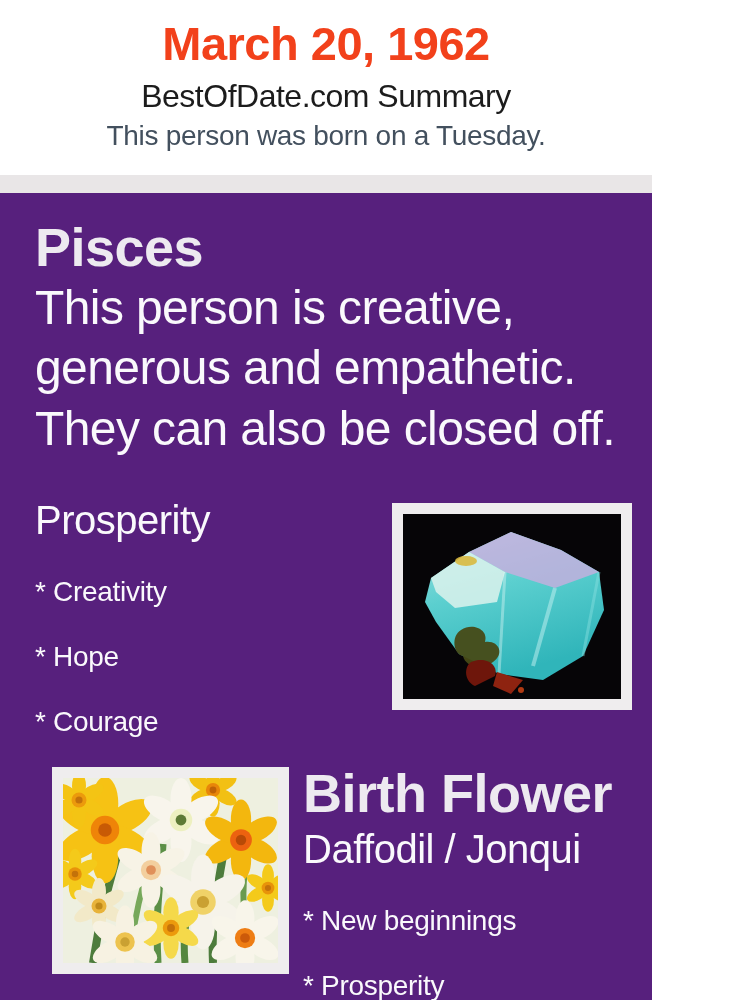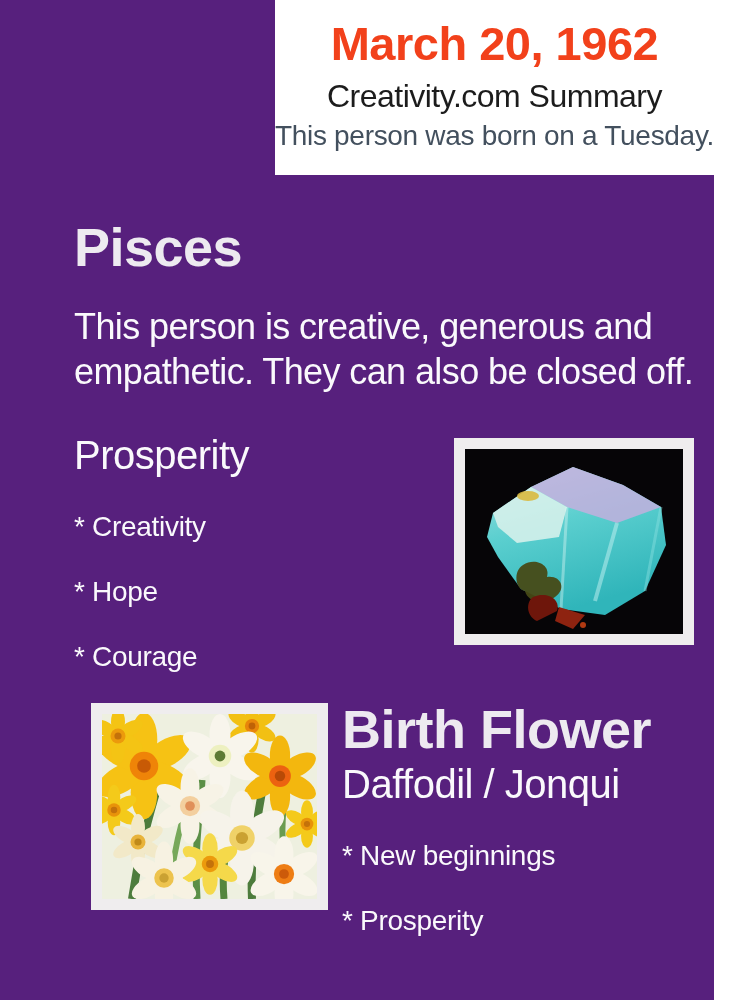--- a/index.html
+++ b/index.html
@@ -8,35 +8,35 @@
     --heading-offwhite:#edeaf0;
     --body-white:#faf9fc;
     --slate-text:#43505e;
     --near-black:#1c1c1c;
     --divider-gray:#e9e6e7;
     --frame-gray:#efedee;
   }
   *{box-sizing:border-box;margin:0;padding:0;}
   html,body{width:750px;height:1000px;}
   body{font-family:"Liberation Sans","DejaVu Sans",sans-serif;background:#fff;}
-  .page{width:714px;height:1000px;overflow:hidden;background:var(--purple-bg);display:flex;flex-direction:column;align-items:flex-end;}
+  .page{width:652px;height:1000px;overflow:hidden;background:var(--purple-bg);display:flex;flex-direction:column;}
 
   
   .header{background:#ffffff;height:175px;flex:0 0 auto;text-align:center;padding-top:18px;}
   .date-title{color:var(--accent-orange);font-size:47px;font-weight:700;line-height:1.12;letter-spacing:-0.5px;}
   .site-summary{color:var(--near-black);font-size:32px;font-weight:400;margin-top:7px;letter-spacing:-0.5px;}
   .born-day{color:var(--slate-text);font-size:28px;font-weight:400;margin-top:5px;letter-spacing:-0.3px;}
 
   .divider{height:18px;background:var(--divider-gray);flex:0 0 auto;}
 
   
   .main{flex:1 1 auto;color:var(--body-white);padding:0 20px 0 35px;}
   h2.sec{color:var(--heading-offwhite);font-size:54px;font-weight:700;line-height:1.05;letter-spacing:-0.5px;}
   .zodiac{margin-top:26px;}
-  .zodiac-desc{font-size:36px;font-weight:300;line-height:1.26;max-width:620px;margin-top:28px;color:var(--body-white);letter-spacing:-0.6px;}
+  .zodiac-desc{font-size:48px;font-weight:300;line-height:1.26;max-width:620px;margin-top:2px;color:var(--body-white);letter-spacing:-0.6px;}
 
   .row{display:flex;align-items:flex-start;}
   .birthstone-row{margin-top:34px;justify-content:space-between;}
   .sub-name{font-size:40px;font-weight:300;line-height:1.15;margin-top:4px;letter-spacing:-0.5px;}
   ul.traits{list-style:none;margin-top:14px;}
   ul.traits li{font-size:28px;font-weight:400;line-height:1.1;margin-top:34px;letter-spacing:-0.3px;}
 
   .photo-frame{background:var(--frame-gray);padding:11px;flex:0 0 auto;}
   .photo-frame svg{display:block;}
   .stone-frame{margin-top:10px;}
@@ -46,21 +46,21 @@
   .flower-text{margin-left:14px;padding-top:4px;}
   .flower-text ul.traits{margin-top:16px;}
 </style>
 </head>
 <body>
 
 <div class="page">
 
   <header class="header">
     <h1 class="date-title">March 20, 1962</h1>
-    <div class="site-summary">Creativity.com Summary</div>
+    <div class="site-summary">BestOfDate.com Summary</div>
     <div class="born-day">This person was born on a Tuesday.</div>
   </header>
 
   <div class="divider"></div>
 
   <main class="main">
 
     <section class="zodiac">
       <h2 class="sec">Pisces</h2>
       <p class="zodiac-desc">This person is creative, generous and empathetic. They can also be closed off.</p>

